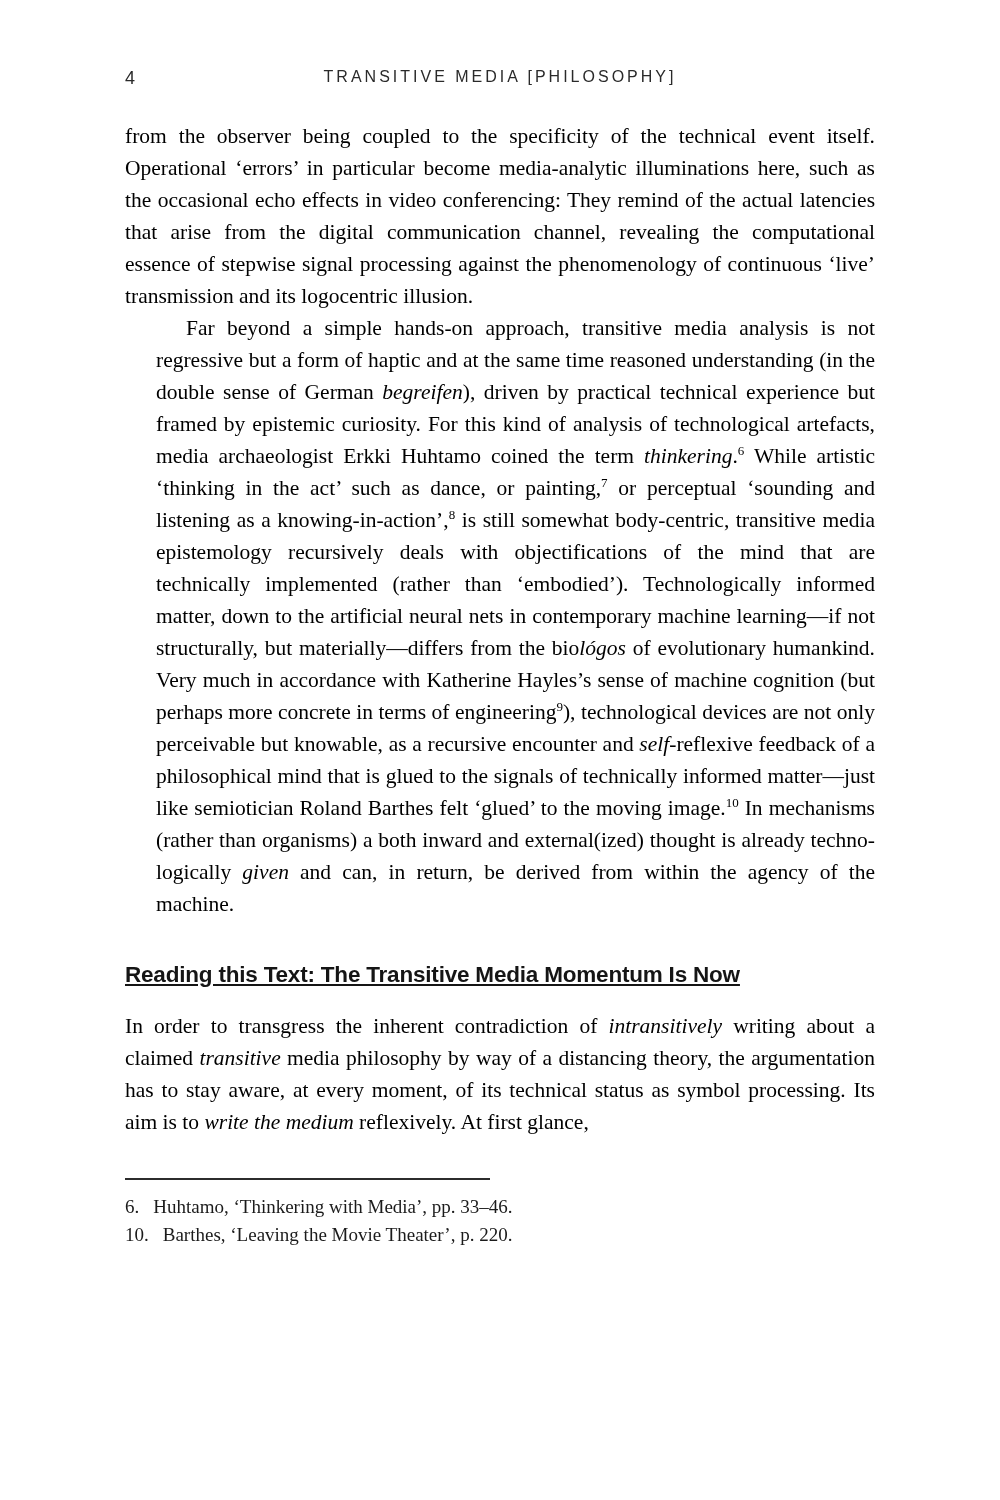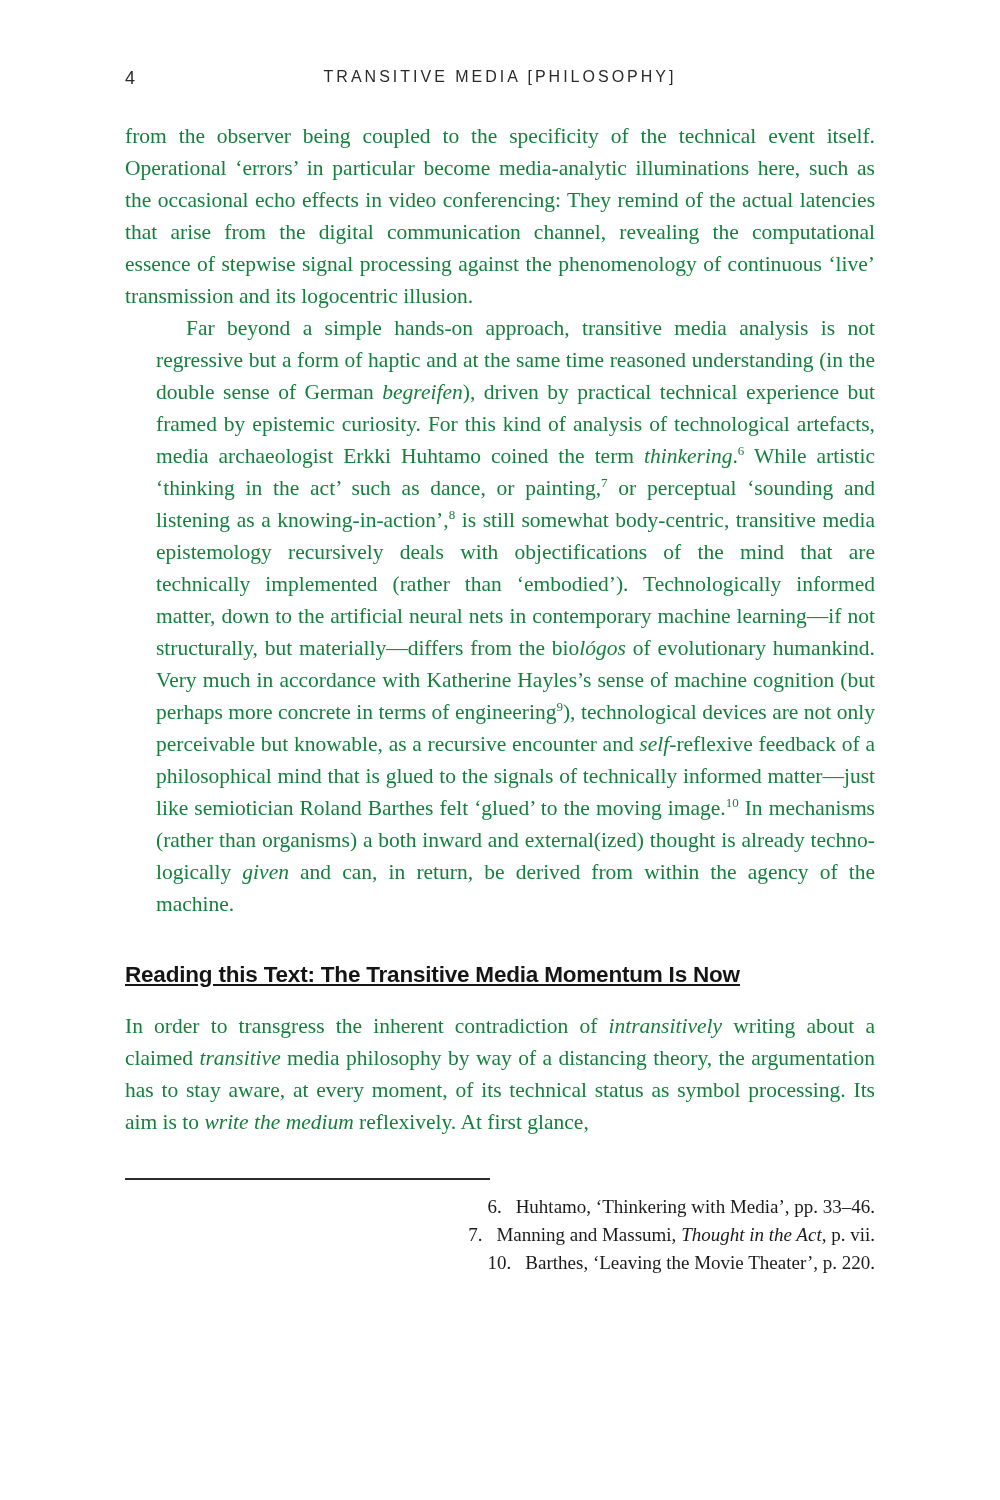--- a/index.html
+++ b/index.html
@@ -43,21 +43,21 @@
     white-space: nowrap;
     text-align: right;
   }
   
   .body-par {
     margin: 0;
     font-family: "Liberation Serif", serif;
     font-size: 21.5px;
     line-height: 32px;
     text-align: justify;
-    color: #15803d;
+    color: #000000;
   }
   .body-par.indent { text-indent: 30px; margin-left: 31px; }
   .body-par sup {
     font-size: 13px;
     line-height: 0;
     vertical-align: super;
     letter-spacing: 0;
   }
   .section-heading {
     font-family: "Liberation Sans", sans-serif;
@@ -75,21 +75,21 @@
     font-size: 19px;
     line-height: 28px;
     color: #1b1b1b;
   }
   .footnote-rule {
     width: 365px;
     height: 0;
     border-top: 2px solid #2c2c2c;
     margin: 0 0 13px 0;
   }
-  .footnote { margin: 0; text-align: right; }
+  .footnote { margin: 0; text-align: left; }
   .fn-num { margin-right: 14px; }
 </style>
 </head>
 <body>
 
 <div class="page">
 
   <header class="running-header">
     <span class="pagenum">4</span>
     <span class="runhead">TRANSITIVE MEDIA [PHILOSOPHY]</span>
@@ -103,20 +103,19 @@
     <h2 class="section-heading">Reading this Text: The Transitive Media Momentum Is Now</h2>
 
     <p class="body-par">In order to transgress the inherent contradiction of <i>intransitively</i> writing about a claimed <i>transitive</i> media philosophy by way of a distancing theory, the argumentation has to stay aware, at every moment, of its technical status as symbol processing. Its aim is to <i>write the medium</i> reflexively. At first glance,</p>
   </main>
 
   <footer class="footnotes">
     <div class="footnote-rule"></div>
 
     <p class="footnote"><span class="fn-num">6.</span><span class="fn-text">Huhtamo, ‘Thinkering with Media’, pp. 33–46.</span></p>
 
-    <p class="footnote"><span class="fn-num">7.</span><span class="fn-text">Manning and Massumi, <i>Thought in the Act</i>, p. vii.</span></p>
 
 
 
     <p class="footnote"><span class="fn-num">10.</span><span class="fn-text">Barthes, ‘Leaving the Movie Theater’, p. 220.</span></p>
   </footer>
 
 </div>
 
 </body></html>

